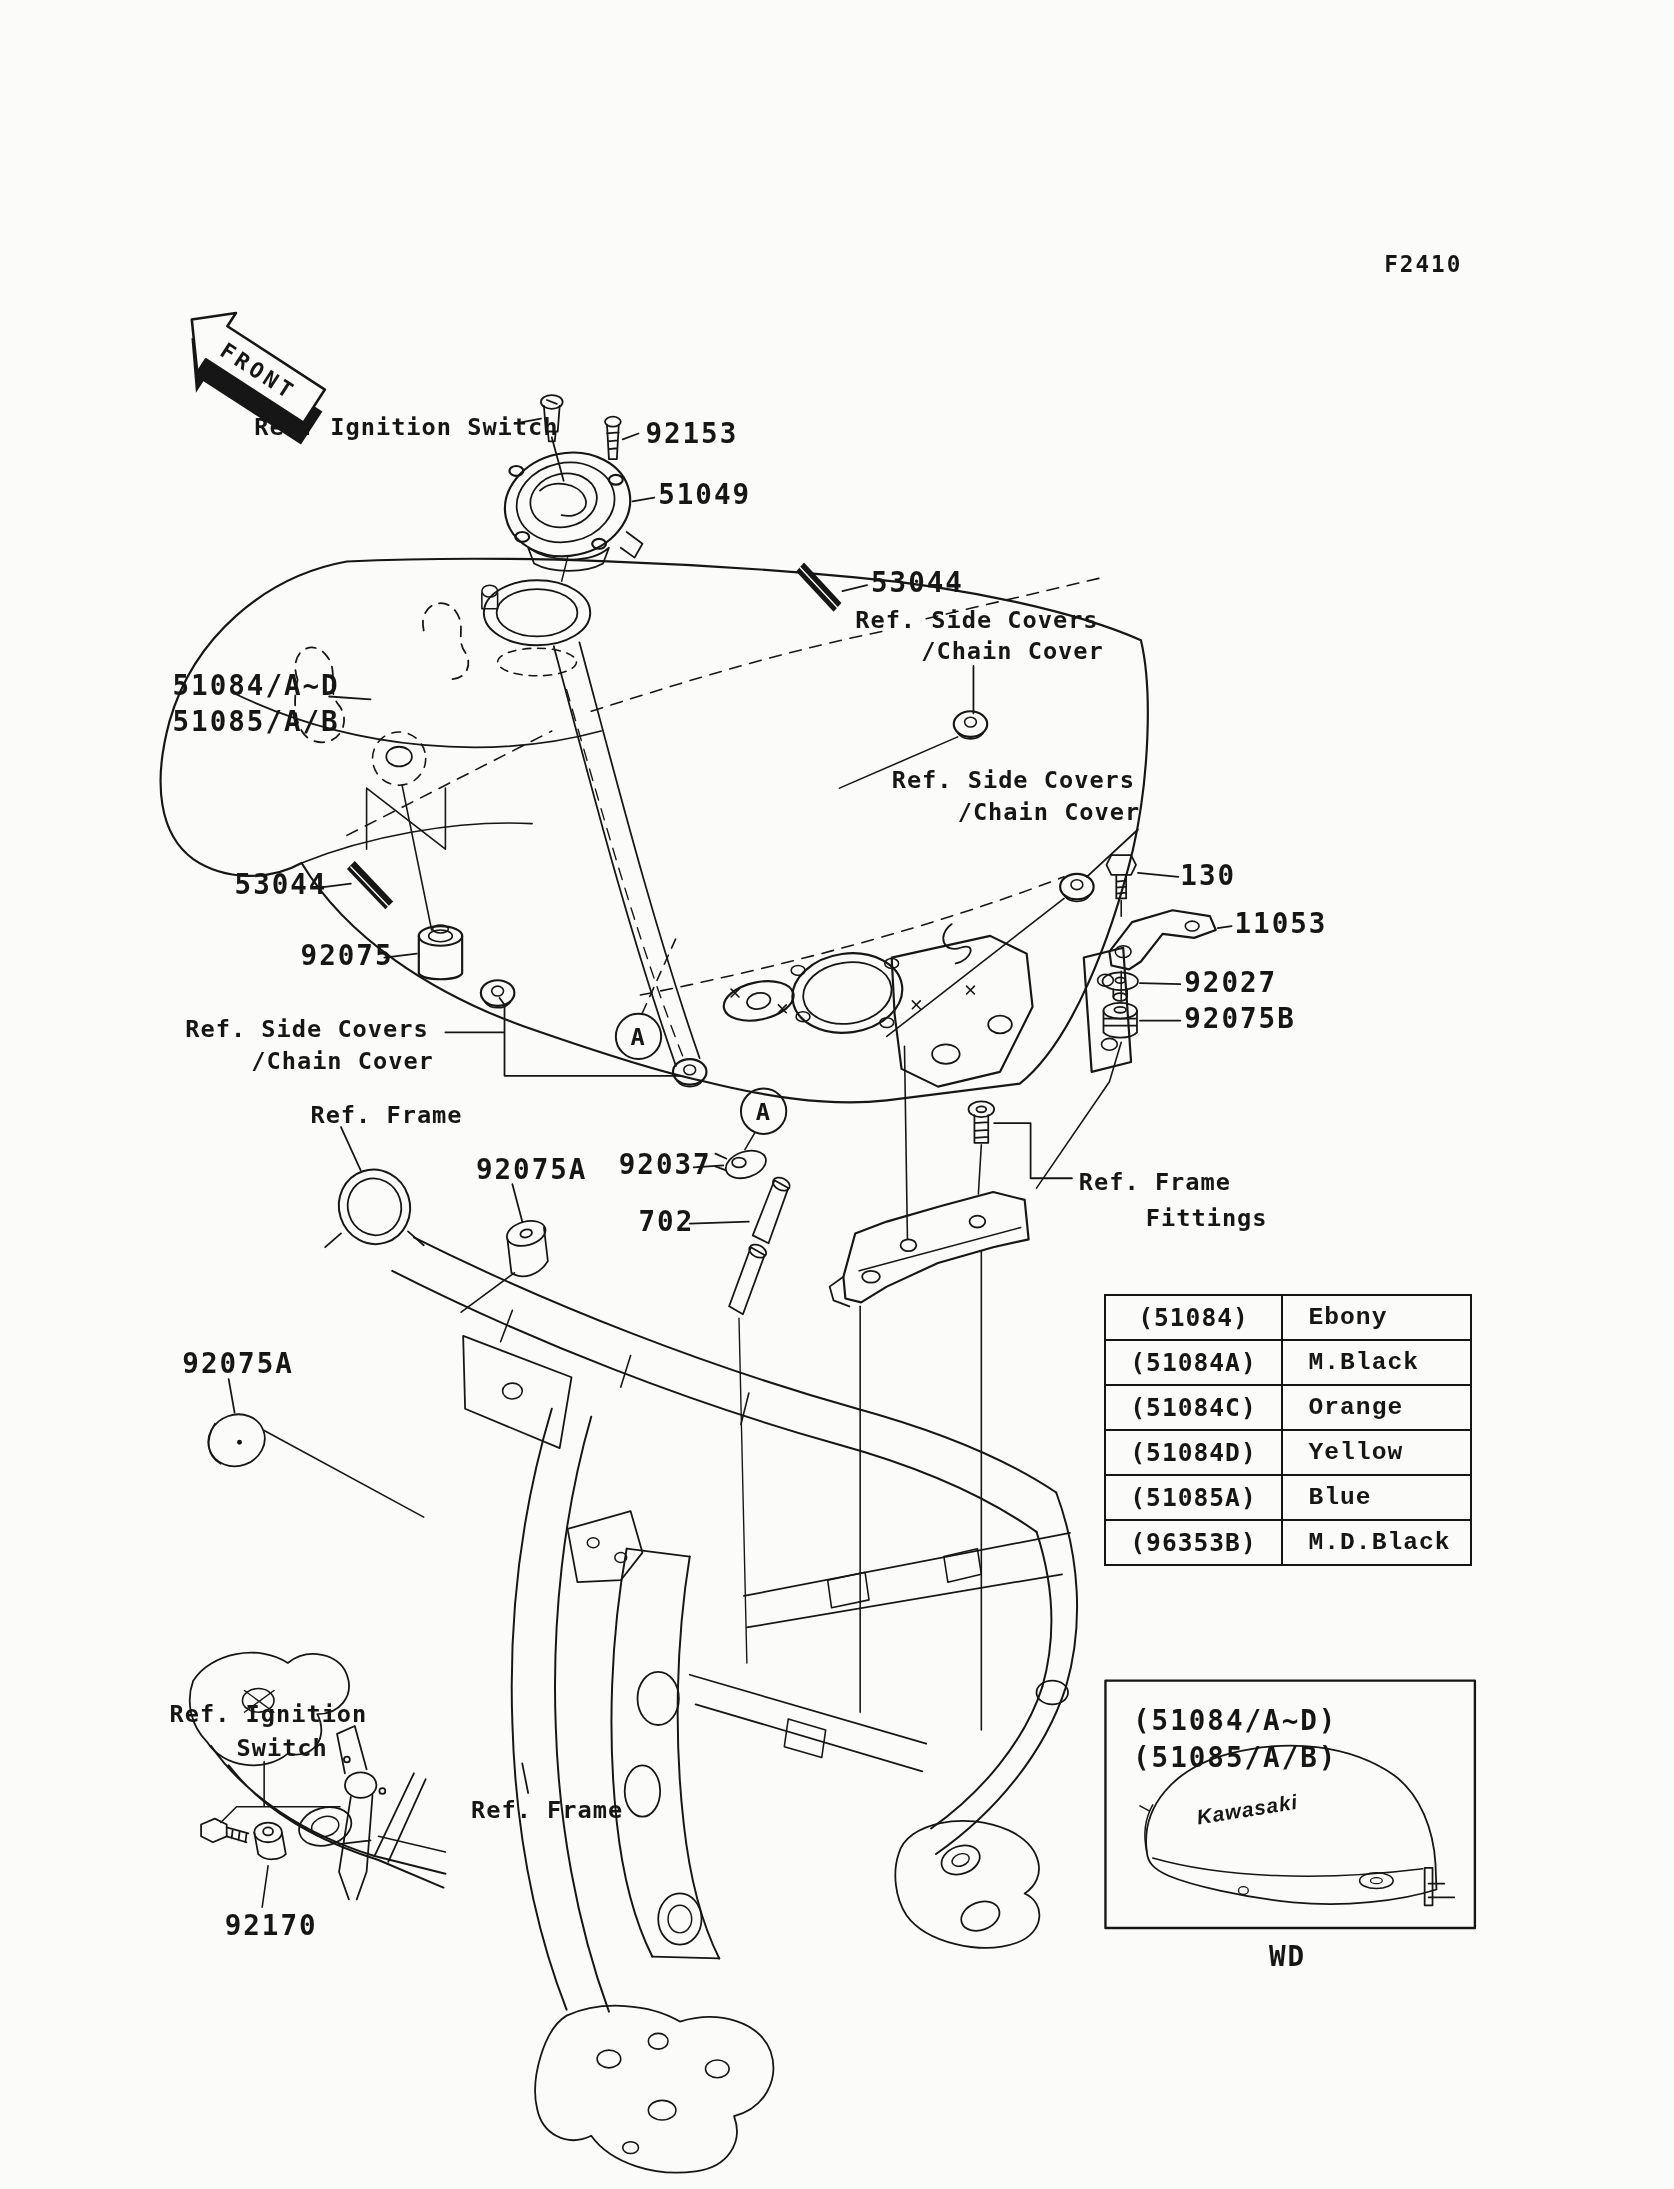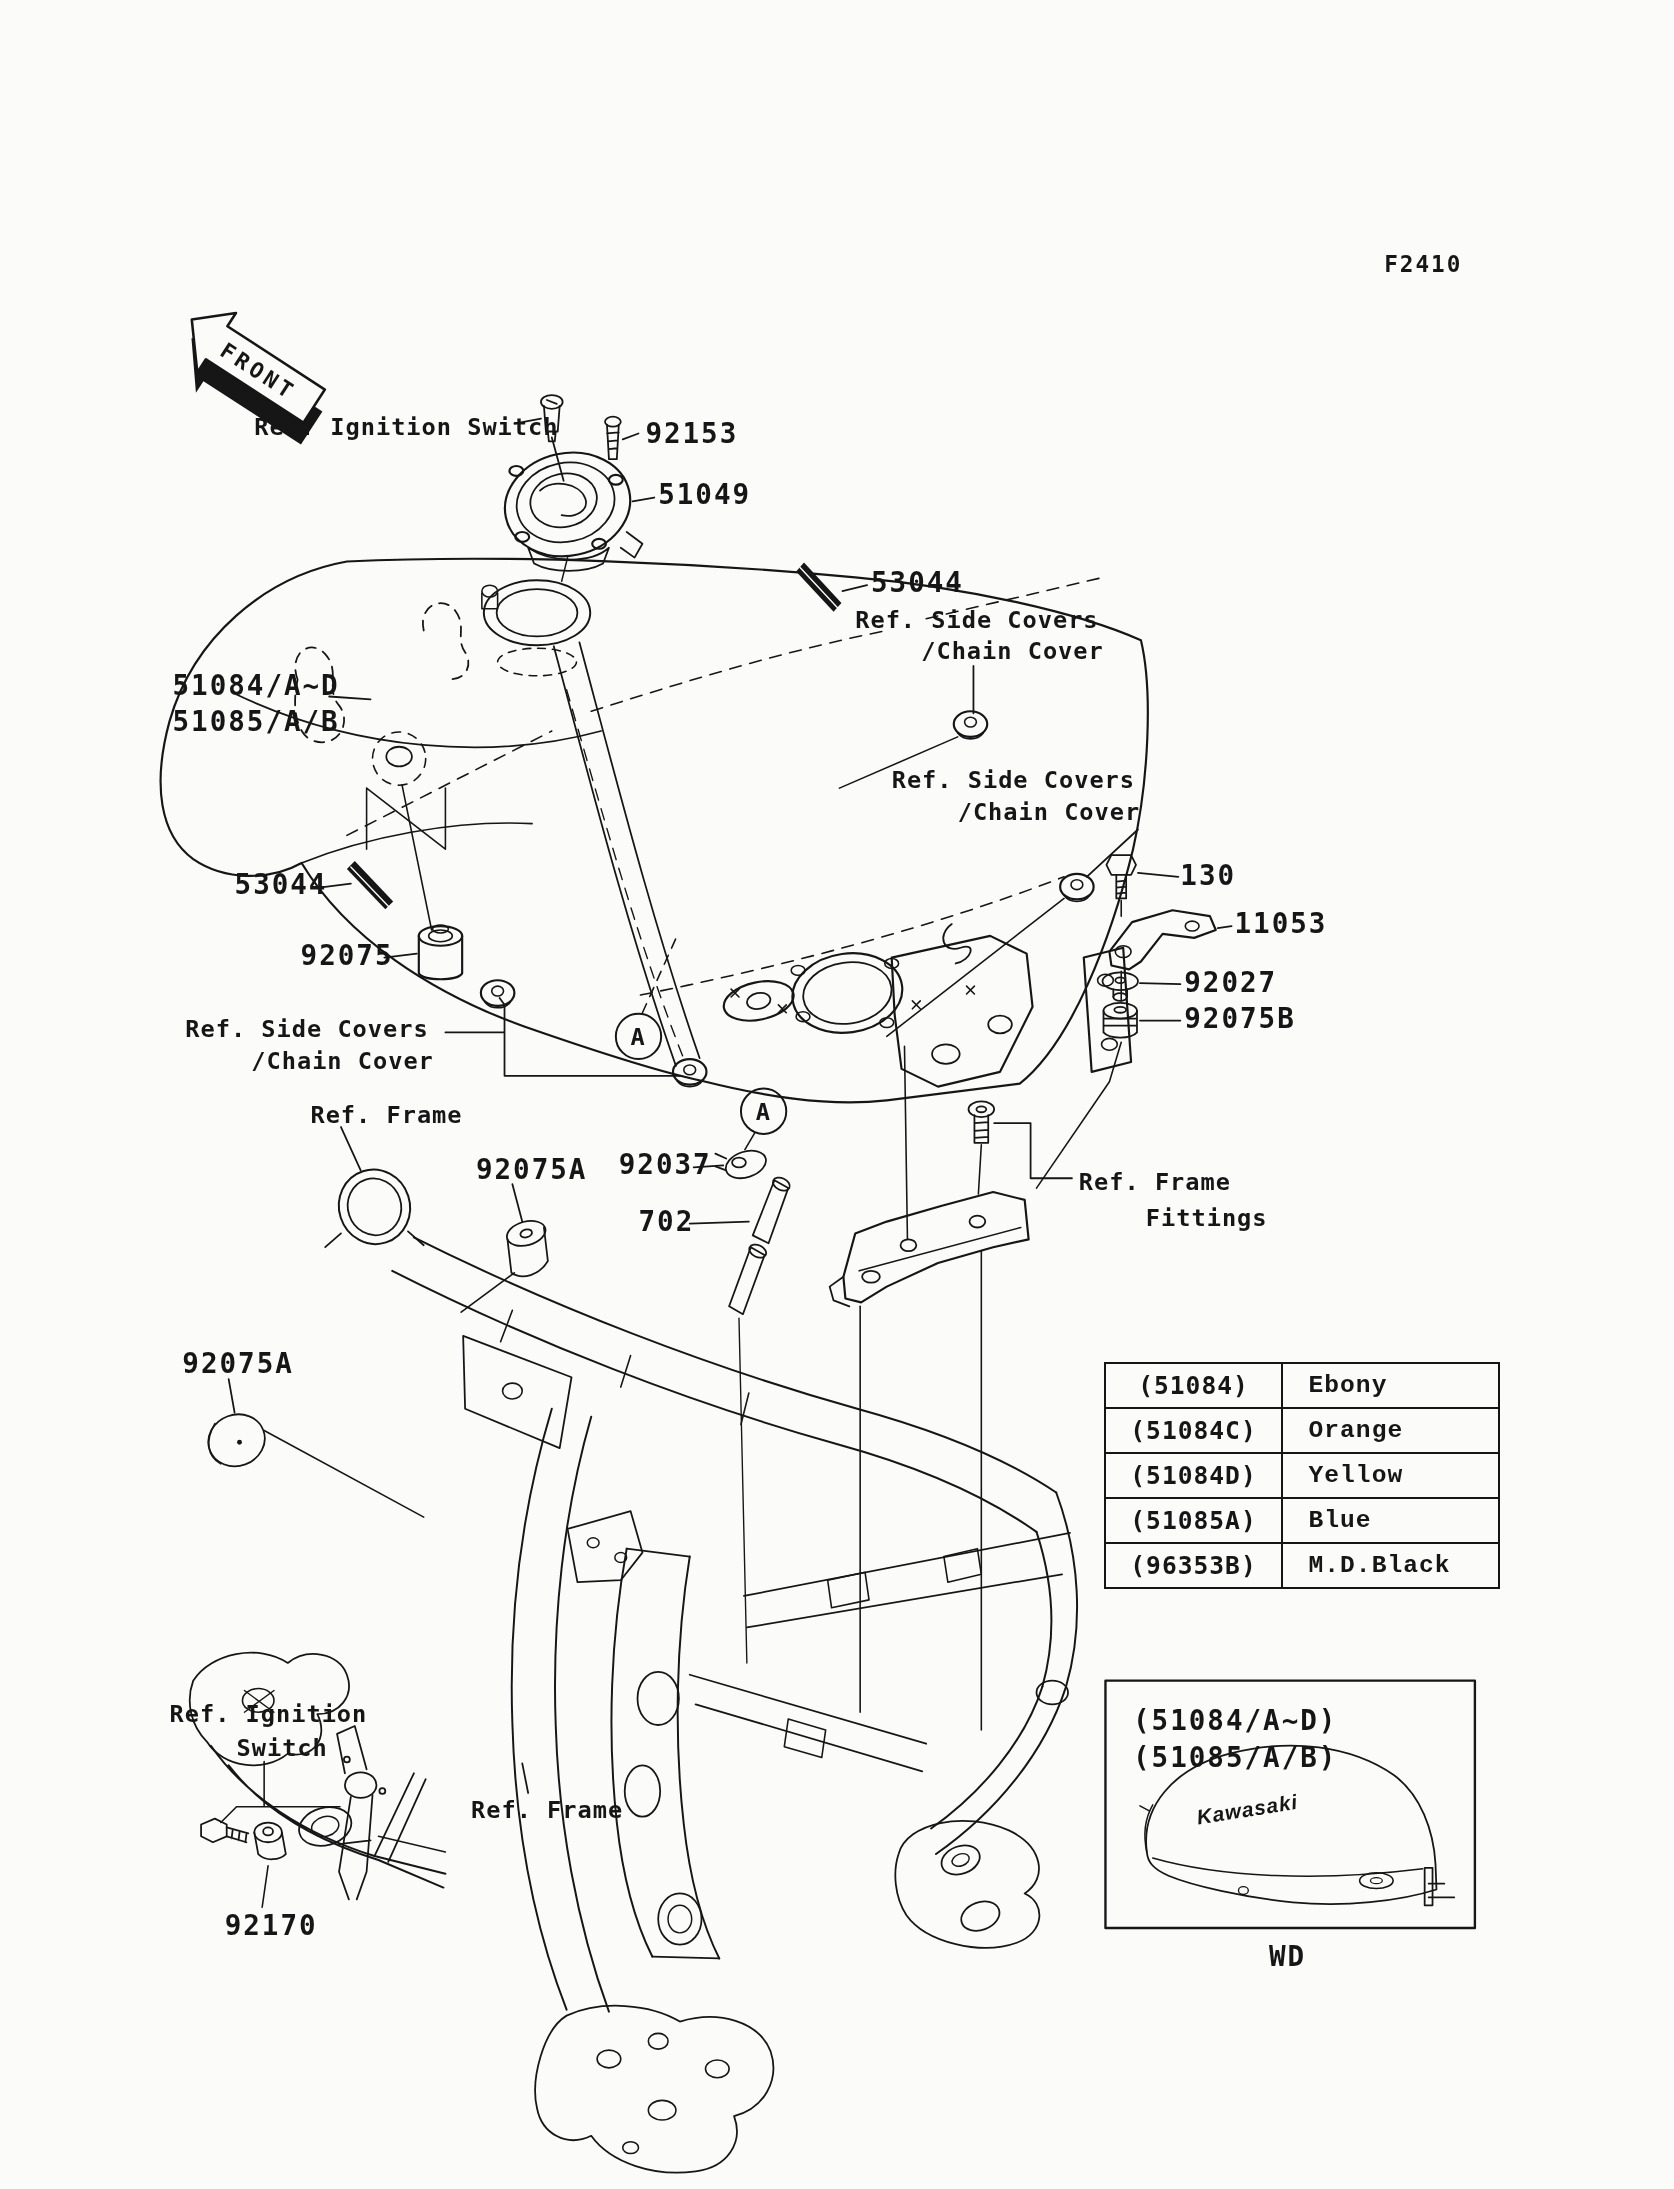--- a/index.html
+++ b/index.html
@@ -13,21 +13,21 @@
     font-family:"DejaVu Sans Mono", monospace;
     font-weight:bold;fill:#161616;
   }
   .lbl{font-size:24px;letter-spacing:1px;}
   .num{font-size:28px;letter-spacing:2px;}
   .small{font-size:23px;letter-spacing:2px;}
   .brand{font-family:"Liberation Sans",sans-serif;font-style:italic;font-weight:bold;font-size:21px;letter-spacing:1px;}
   .front-txt{font-size:22px;letter-spacing:4px;}
   .marker-txt{font-size:24px;}
   .color-table{
-    position:absolute;left:1104px;top:1362px;width:396px;
+    position:absolute;left:1104px;top:1294px;width:368px;
     border-collapse:collapse;table-layout:fixed;
   }
   .color-table td{
     border:2px solid #151515;height:41px;
     font-size:24.6px;font-weight:bold;color:#161616;
     font-family:"DejaVu Sans Mono", monospace;letter-spacing:1px;
     background:transparent;white-space:nowrap;overflow:hidden;
   }
   .color-table td.code{width:173px;text-align:center;}
   .color-table td.cname{padding-left:25.6px;font-family:Liberation Mono, monospace;}
@@ -392,20 +392,24 @@
   <text class="num" x="1288" y="1996" stroke="none">WD</text>
 </svg>
 
 <table class="color-table">
   <tbody>
     <tr>
       <td class="code">(51084)</td>
       <td class="cname">Ebony</td>
     </tr>
     <tr>
+      <td class="code">(51084A)</td>
+      <td class="cname">M.Black</td>
+    </tr>
+    <tr>
       <td class="code">(51084C)</td>
       <td class="cname">Orange</td>
     </tr>
     <tr>
       <td class="code">(51084D)</td>
       <td class="cname">Yellow</td>
     </tr>
     <tr>
       <td class="code">(51085A)</td>
       <td class="cname">Blue</td>

